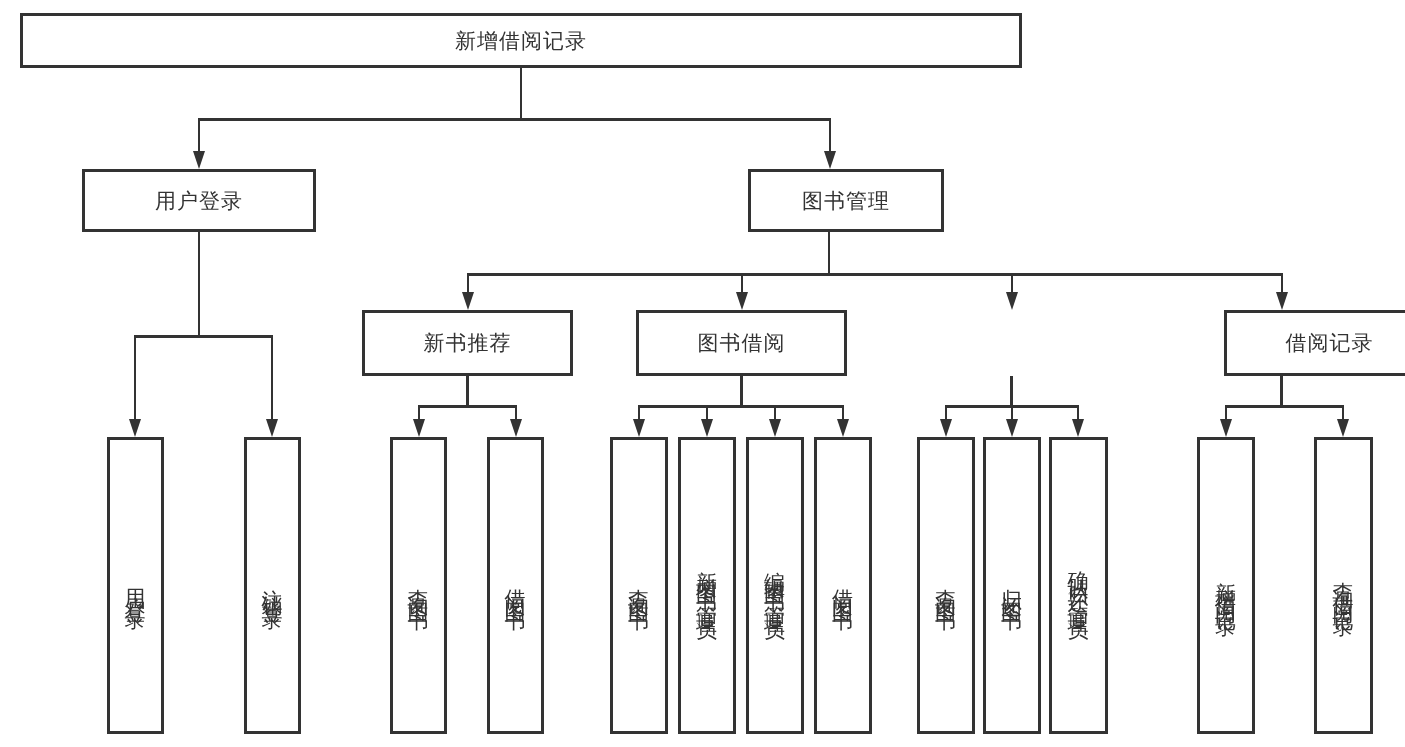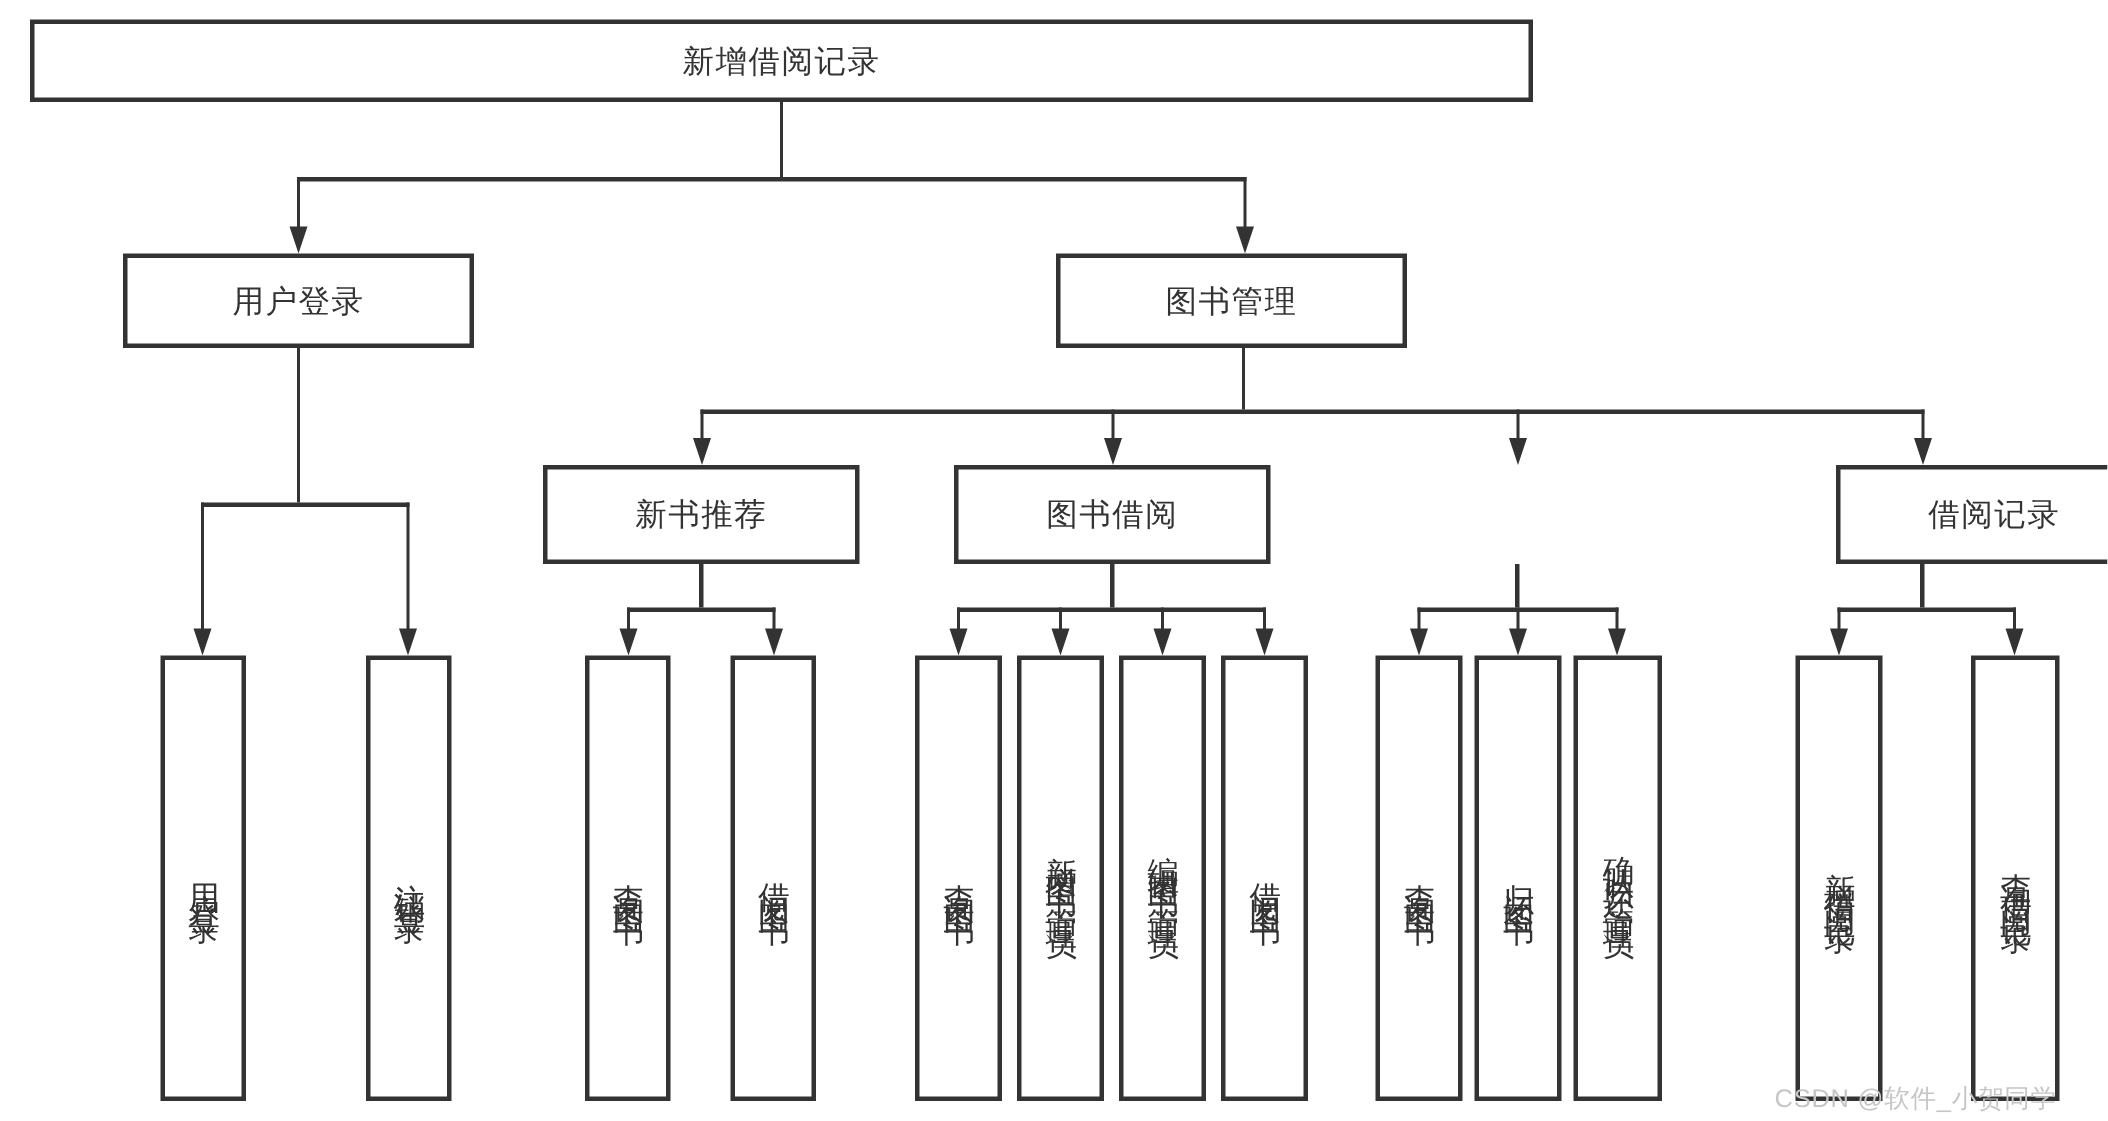--- a/index.html
+++ b/index.html
@@ -68,21 +68,21 @@
       <i class="head"></i>
     </div>
   <div class="arrow" style="left:823.5px;top:118px;height:51px">
       <i class="shaft"></i>
       <i class="head"></i>
     </div>
 
   <div class="box hbox" style="left:82px;top:169px;width:234px;height:63px">
     <span>用户登录</span>
   </div>
-  <div class="box hbox" style="left:704px;top:169px;width:234px;height:63px">
+  <div class="box hbox" style="left:748px;top:169px;width:196px;height:63px">
     <span>图书管理</span>
   </div>
 
   <div class="vline" style="left:197.75px;top:232px;height:103px"></div>
   <div class="hline" style="left:133.75px;top:335px;width:139px"></div>
   <div class="arrow" style="left:128.5px;top:335px;height:102px">
       <i class="shaft"></i>
       <i class="head"></i>
     </div>
   <div class="arrow" style="left:265.5px;top:335px;height:102px">
@@ -212,15 +212,14 @@
     <span>确认归还（管理员）</span>
   </div>
 
   <div class="box vbox" style="left:1197px;top:437px;width:58px;height:297px">
     <span>新增借阅记录</span>
   </div>
   <div class="box vbox" style="left:1314px;top:437px;width:59px;height:297px">
     <span>查询借阅记录</span>
   </div>
 
-  <div id="watermark">CSDN @软件_小贺同学</div>
 
 </div>
 
 </body></html>

